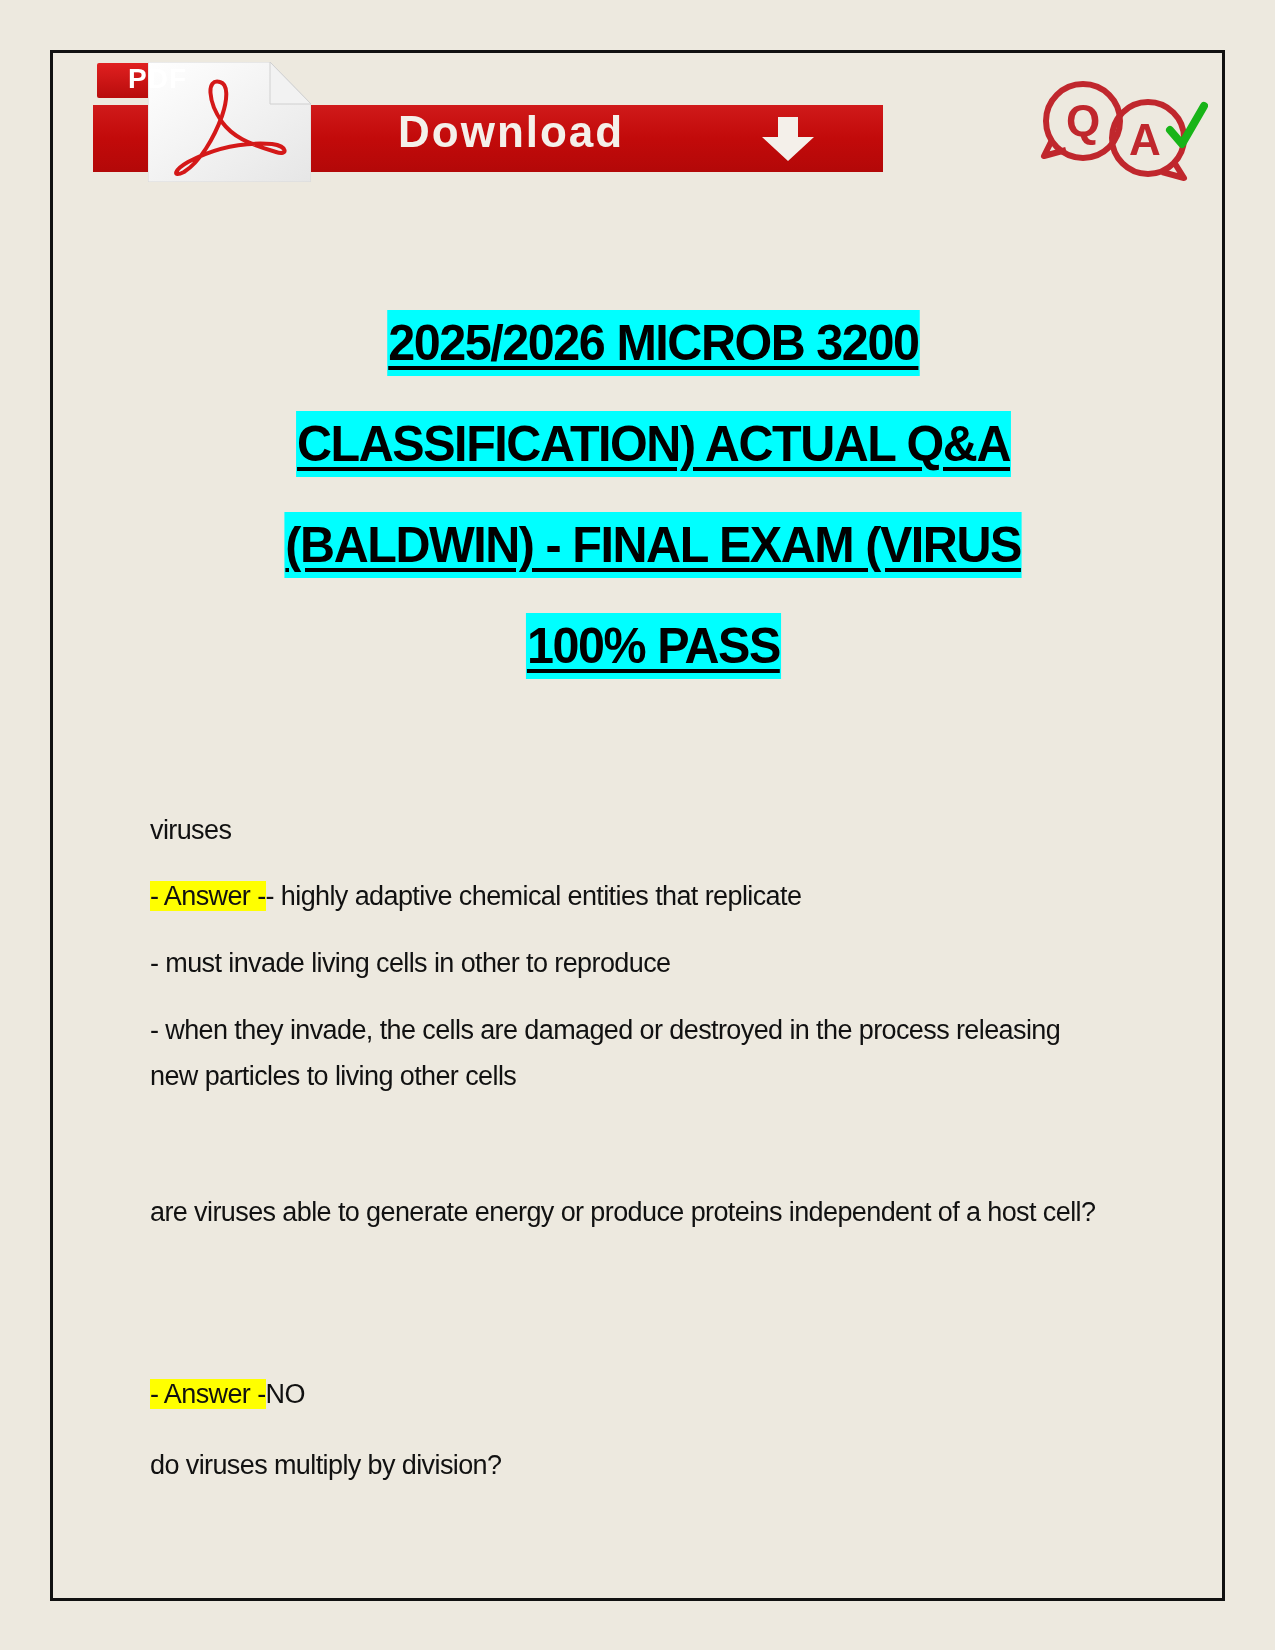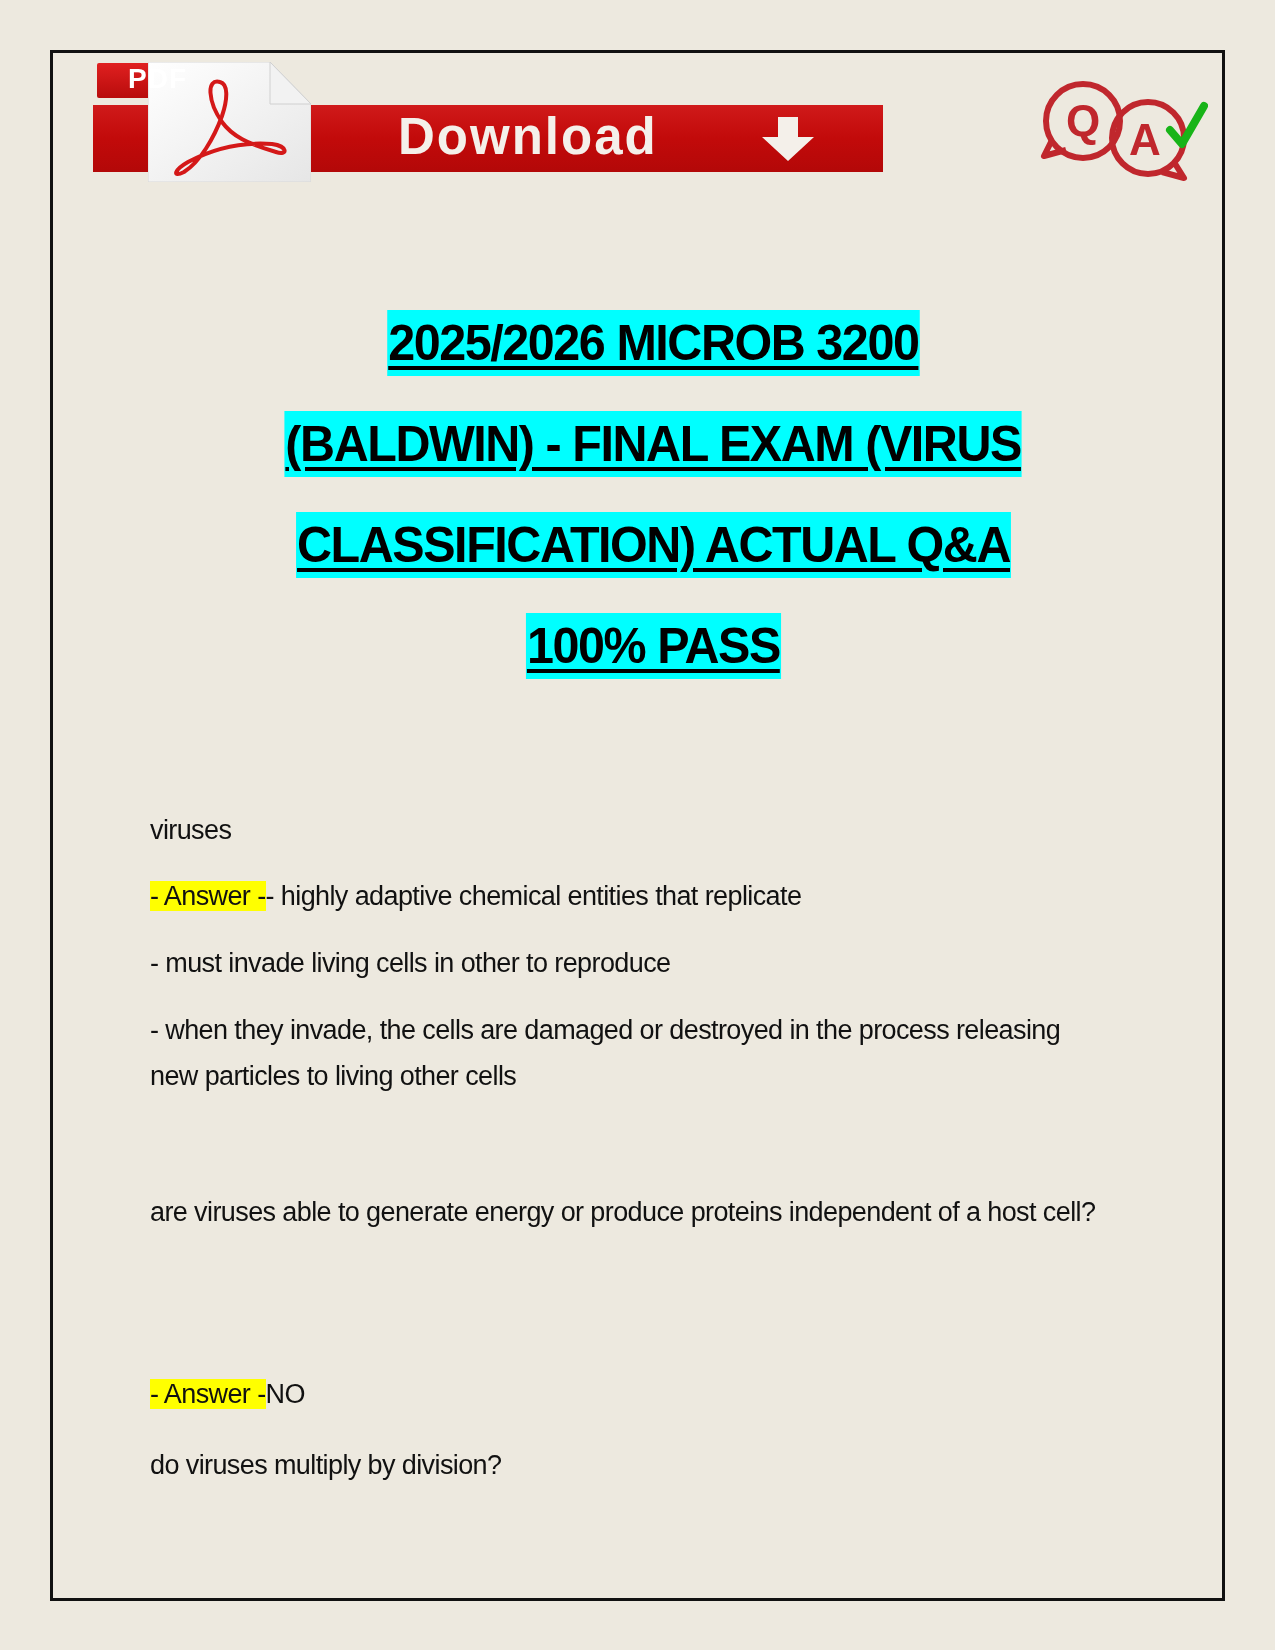--- a/index.html
+++ b/index.html
@@ -30,21 +30,21 @@
       top: 105px;
       width: 790px;
       height: 67px;
       background: linear-gradient(180deg, #d01a1a 0%, #c20a0a 50%, #b30808 100%);
     }
     .dl-text {
       position: absolute;
       left: 398px;
       top: 107px;
       font-family: "Liberation Sans", sans-serif;
-      font-size: 51px;
+      font-size: 44px;
       font-weight: bold;
       color: #f4f0ea;
       letter-spacing: 2px;
     }
     .dl-arrow {
       position: absolute;
       left: 758px;
       top: 115px;
       width: 60px;
       height: 48px;
@@ -164,22 +164,22 @@
 
   <circle cx="110" cy="60" r="36" fill="none" stroke="#c0272d" stroke-width="6"></circle>
   <path d="M136,84 L146,100 L124,94" fill="none" stroke="#c0272d" stroke-width="6" stroke-linejoin="round"></path>
   <text x="107" y="77" text-anchor="middle" font-family="Liberation Sans, sans-serif" font-weight="bold" font-size="44" fill="#c0272d">A</text>
 
   <path d="M132,52 L144,66 L166,28" fill="none" stroke="#18b418" stroke-width="8" stroke-linecap="round" stroke-linejoin="round"></path>
 </svg>
 
 <div class="title-block">
   <div class="title-line"><span>2025/2026 MICROB 3200</span></div>
+  <div class="title-line"><span>CLASSIFICATION) ACTUAL Q&amp;A</span></div>
   <div class="title-line"><span>(BALDWIN) - FINAL EXAM (VIRUS</span></div>
-  <div class="title-line"><span>CLASSIFICATION) ACTUAL Q&amp;A</span></div>
   <div class="title-line"><span>100% PASS</span></div>
 </div>
 
 <div class="body-text" style="top:788px;">viruses</div>
 <div class="body-text" style="top:854px;">
   <span class="hl">- Answer -</span><span>- highly adaptive chemical entities that replicate</span>
 </div>
 <div class="body-text" style="top:921px;">- must invade living cells in other to reproduce</div>
 <div class="body-text wrap" style="top:988px; width:960px;">- when they invade, the cells are damaged or destroyed in the process releasing new particles to living other cells</div>
 

